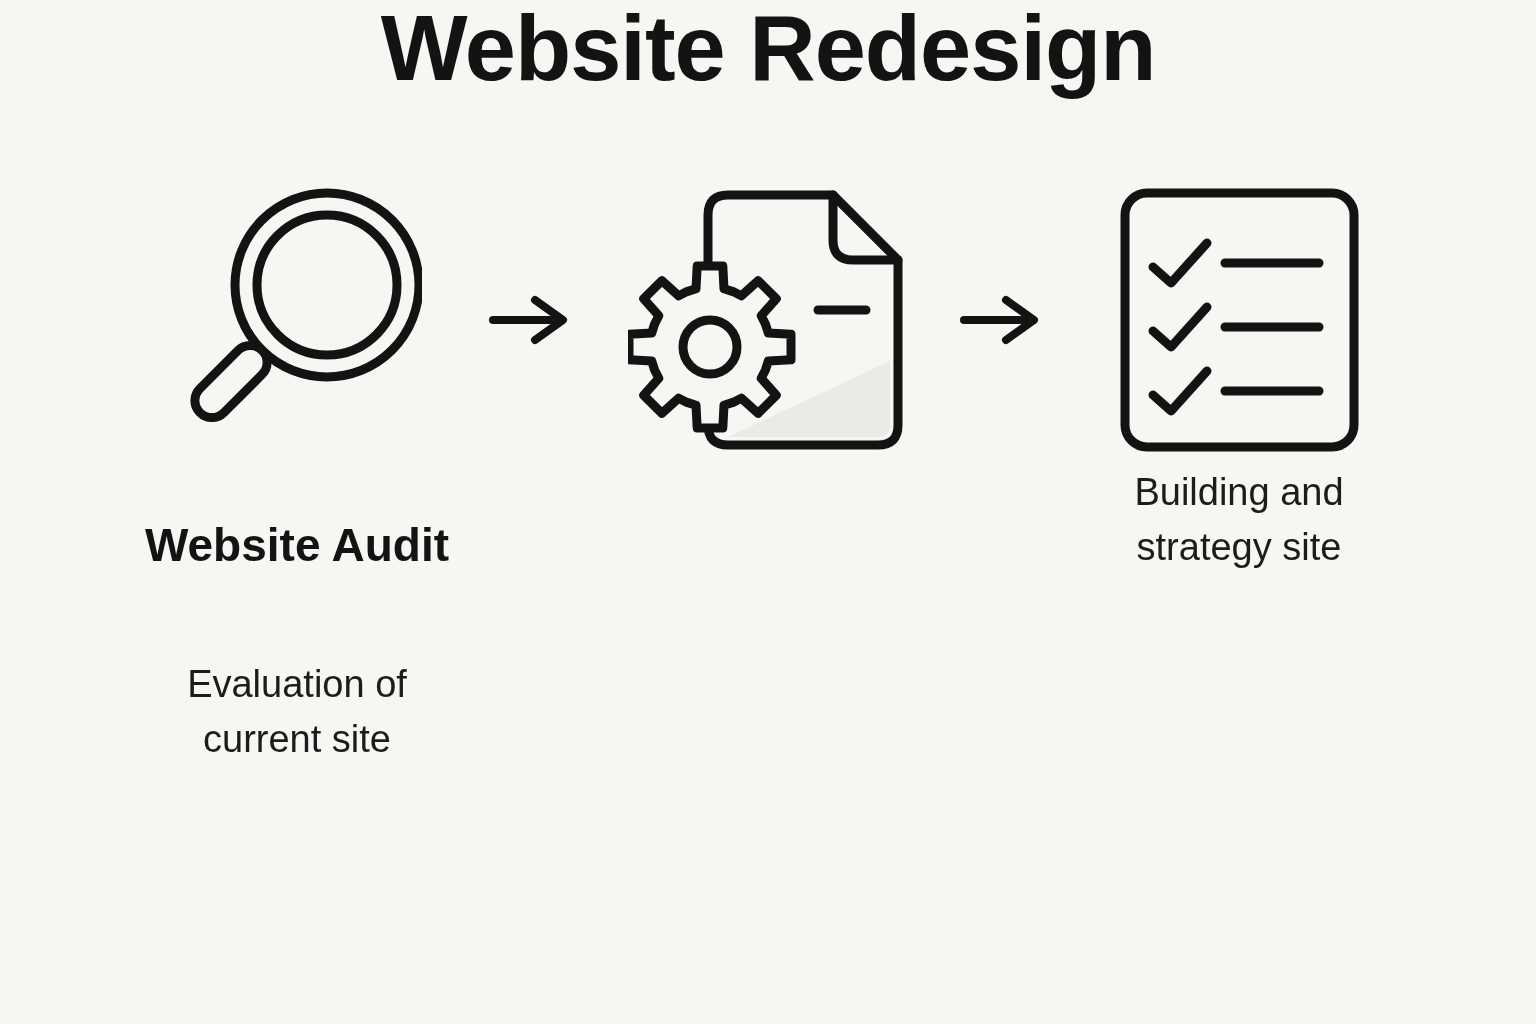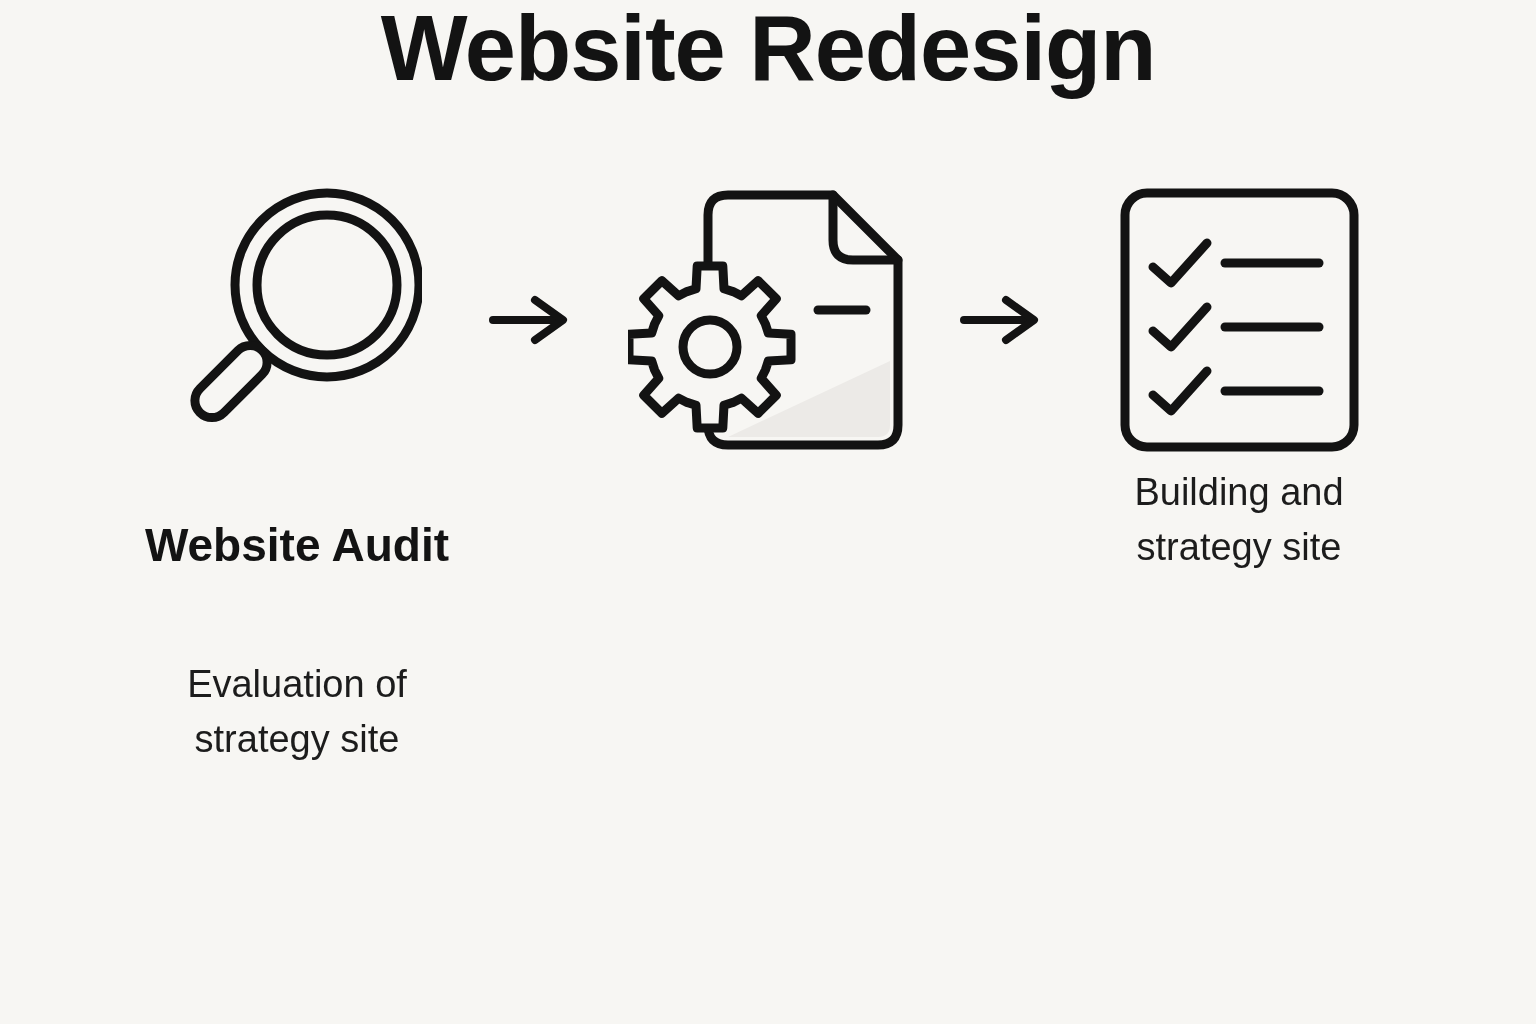--- a/index.html
+++ b/index.html
@@ -104,21 +104,21 @@
     <div class="step">
       <div class="icon-box">
         <svg width="250" height="270" viewBox="0 0 250 270" aria-hidden="true">
           <circle class="stroke" cx="155" cy="100" r="92"></circle>
           <circle class="stroke" cx="155" cy="100" r="70"></circle>
           <rect class="stroke" x="15" y="179.5" width="88" height="34" rx="17" transform="rotate(135 59 196.5)"></rect>
         </svg>
       </div>
       <div class="step-title">Website Audit</div>
       <div class="step-desc">Evaluation of
-strategy site</div>
+current site</div>
     </div>
 
     <div class="arrow-box">
       <svg width="88" height="64" viewBox="0 0 88 64" aria-hidden="true">
         <path class="stroke" style="stroke-width:8" d="M4 32 H64"></path>
         <path class="stroke" style="stroke-width:8" d="M46 12 L74 32 L46 52"></path>
       </svg>
     </div>
 
     <div class="step">

